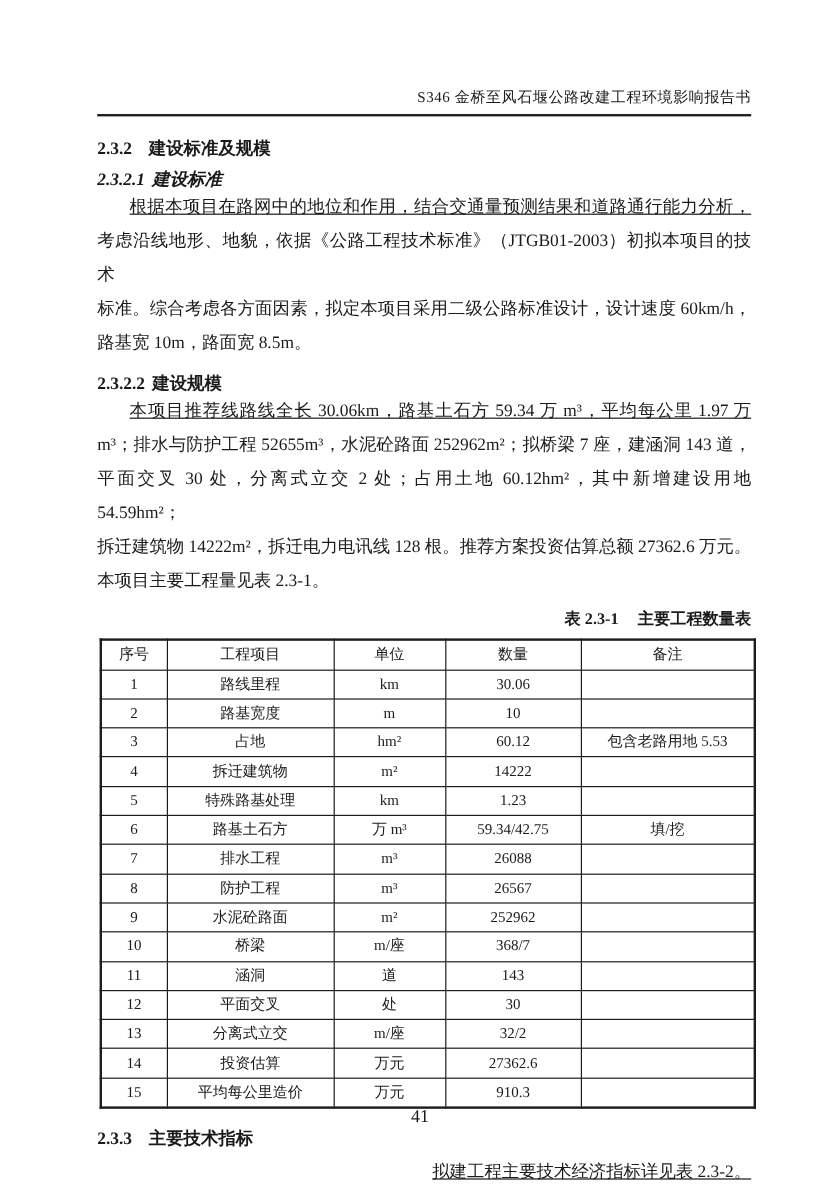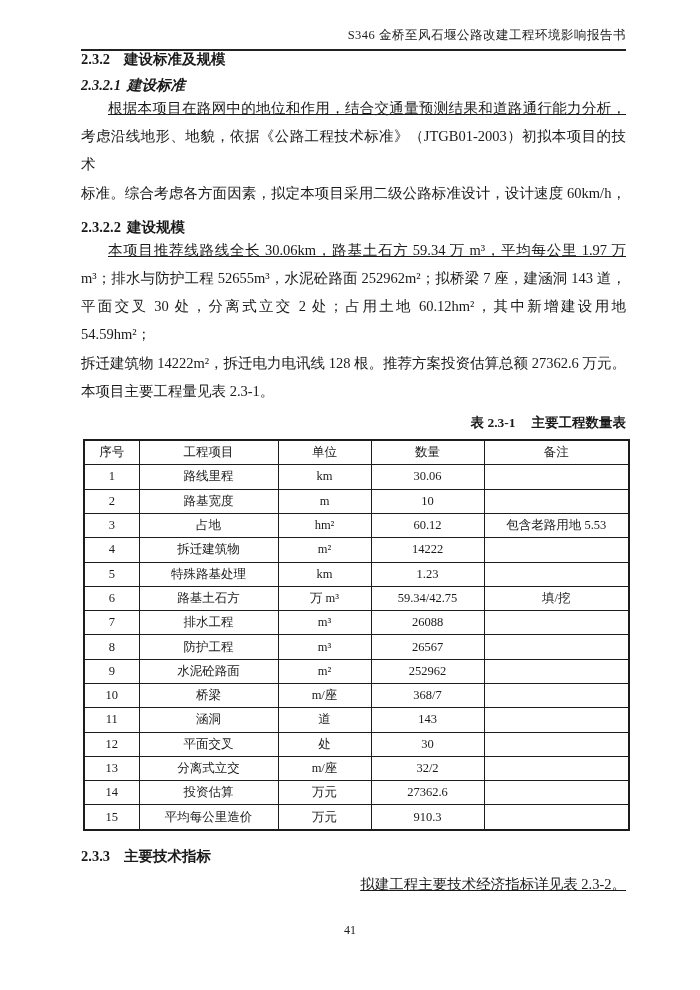--- a/index.html
+++ b/index.html
@@ -15,38 +15,38 @@
     color: #1a1a1a;
     overflow: hidden;
   }
   .content {
     position: absolute;
     left: 81px;
     top: 0;
     width: 545px;
   }
   .doc-header {
-    padding-top: 27px;
+    padding-top: 73px;
     padding-bottom: 6px;
     border-bottom: 2px solid #222222;
     text-align: right;
     font-size: 12.5px;
     line-height: 16px;
     letter-spacing: 0.5px;
   }
   .heading {
     font-size: 14.5px;
     font-weight: bold;
     line-height: 17px;
   }
   .heading .sec-num {
     display: inline-block;
     margin-right: 14px;
   }
-  .h232  { }
+  .h232  { margin-top: 19px; }
   .h2321 { margin-top: 9px; font-style: italic; }
   .h2321 .sec-num, .h2322 .sec-num { margin-right: 6px; }
   .h2322 { margin-top: 12px; }
   .h233  { margin-top: 17px; }
   .para {
     font-size: 14.5px;
     line-height: 28.2px;
   }
   .para-line { white-space: nowrap; }
   .para-line.first { text-indent: 27px; text-decoration: underline; }
@@ -83,21 +83,21 @@
     vertical-align: middle;
     font-weight: normal;
     overflow: hidden;
   }
   .page-footer {
     position: absolute;
     left: 0;
     right: 0;
     top: 923px;
     text-align: center;
-    font-size: 12px;
+    font-size: 15px;
   }
 </style>
 </head>
 <body>
 
 <div class="content">
 
   <div class="doc-header">
     <span>S346 金桥至风石堰公路改建工程环境影响报告书</span>
   </div>
@@ -107,20 +107,21 @@
   </div>
 
   <div class="heading h2321">
     <span class="sec-num">2.3.2.1</span><span>建设标准</span>
   </div>
 
   <div class="para">
       <div class="para-line first just">根据本项目在路网中的地位和作用，结合交通量预测结果和道路通行能力分析，</div>
       <div class="para-line just">考虑沿线地形、地貌，依据《公路工程技术标准》（JTGB01-2003）初拟本项目的技术</div>
       <div class="para-line just">标准。综合考虑各方面因素，拟定本项目采用二级公路标准设计，设计速度 60km/h，</div>
+      <div class="para-line">路基宽 10m，路面宽 8.5m。</div>
     </div>
 
   <div class="heading h2322">
     <span class="sec-num">2.3.2.2</span><span>建设规模</span>
   </div>
 
   <div class="para">
       <div class="para-line first just">本项目推荐线路线全长 30.06km，路基土石方 59.34 万 m³，平均每公里 1.97 万</div>
       <div class="para-line just">m³；排水与防护工程 52655m³，水泥砼路面 252962m²；拟桥梁 7 座，建涵洞 143 道，</div>
       <div class="para-line just">平面交叉 30 处，分离式立交 2 处；占用土地 60.12hm²，其中新增建设用地 54.59hm²；</div>

